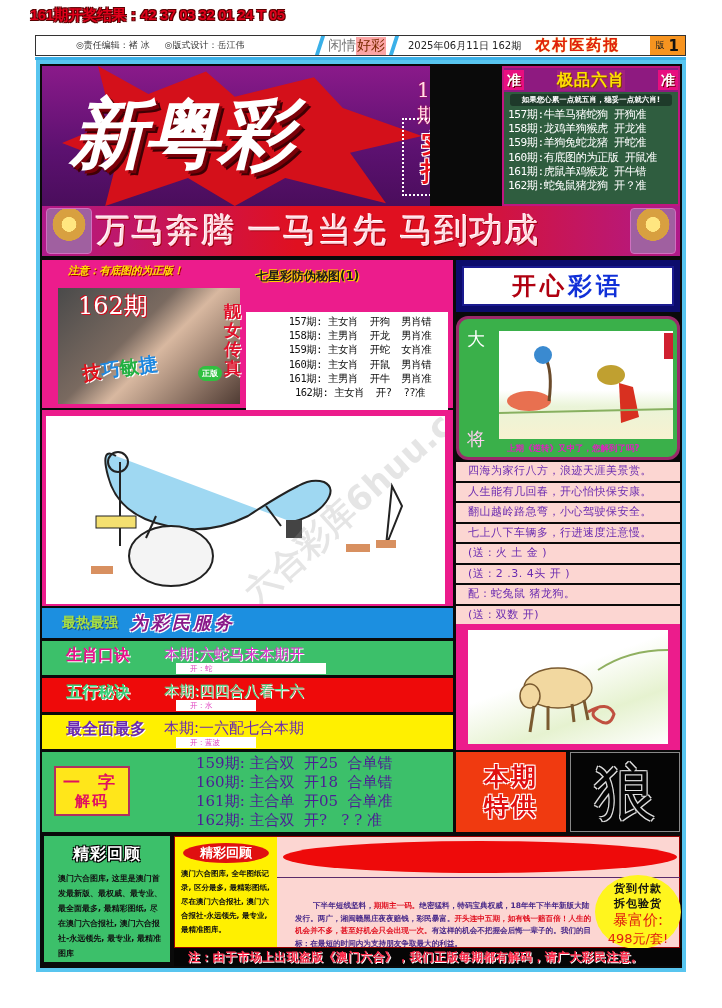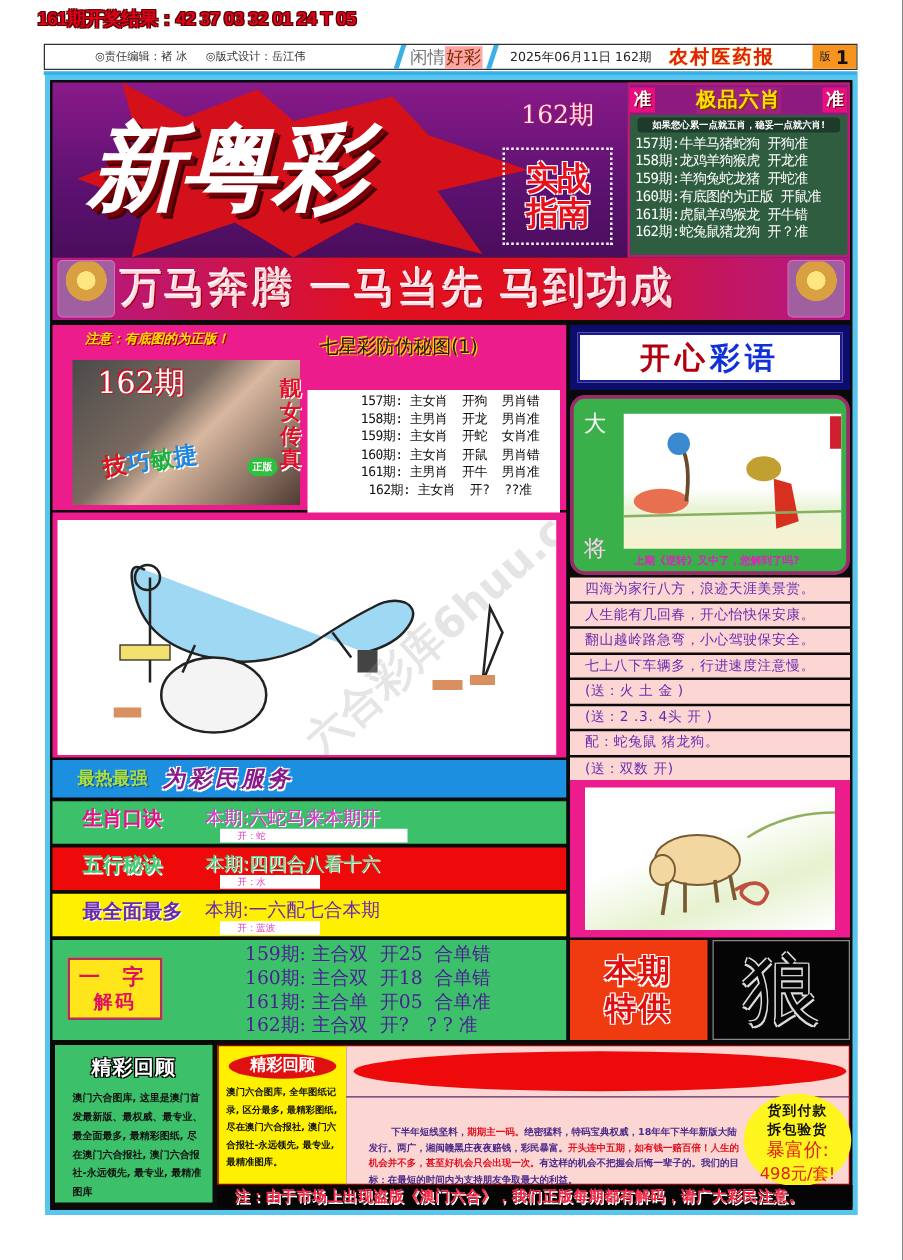--- a/index.html
+++ b/index.html
@@ -23,21 +23,21 @@
   .mast-paper { margin-left: 14px; font-size: 15px; font-weight: bold; color: #e02010; font-family: "DejaVu Serif", serif; text-shadow: 0 0 1px #f6c000; letter-spacing: 2px; }
   .mast-page { margin-left: auto; height: 19px; background: #f79420; display: flex; align-items: center; padding: 0 6px; font-size: 9px; color: #222; }
   .mast-page b { font-size: 15px; margin-left: 4px; color: #111; }
   .mast-underline { left: 35px; top: 57px; width: 651px; height: 3px; background: #3ab0e8; }
 
   
   .frame { left: 36px; top: 60px; width: 650px; height: 912px; border: 4px solid #58c5ef; background: #7fd1f2; }
   .inner { left: 40px; top: 64px; width: 642px; height: 904px; background: #0a0a0a; }
 
   
-  .banner { left: 42px; top: 66px; width: 460px; height: 140px; background: linear-gradient(180deg, #8a1a8a 0%, #5c1170 60%, #4a0d5c 100%); overflow: hidden; }
+  .banner { left: 42px; top: 66px; width: 388px; height: 140px; background: linear-gradient(180deg, #8a1a8a 0%, #5c1170 60%, #4a0d5c 100%); overflow: hidden; }
   .burst { position: absolute; left: 20px; top: 0; width: 360px; height: 140px; background: #d4101a;
     clip-path: polygon(10% 0%, 24% 20%, 40% 4%, 48% 22%, 70% 8%, 78% 30%, 100% 50%, 80% 62%, 90% 98%, 62% 80%, 48% 100%, 35% 80%, 12% 100%, 15% 70%, 0% 55%, 14% 40%); }
   .banner-title { position: absolute; left: 28px; top: 18px; font-size: 76px; font-weight: bold; color: #fff; letter-spacing: -2px; font-style: italic;
     text-shadow: 3px 3px 0 #7a0008, 5px 5px 0 #400004; font-family: "DejaVu Sans", sans-serif; }
   .banner-issue { position: absolute; left: 375px; top: 12px; font-size: 20px; color: #ffe0e8; font-family: "DejaVu Serif", serif; text-shadow: 0 0 2px #d01040; }
   .combat { position: absolute; left: 360px; top: 52px; width: 88px; height: 78px; border: 2px dotted #fff; display: flex; flex-direction: column; align-items: center; justify-content: center; }
   .combat span { font-size: 26px; line-height: 28px; font-weight: bold; color: #e8101a; text-shadow: 1px 1px 0 #fff, -1px -1px 0 #fff, 1px -1px 0 #fff, -1px 1px 0 #fff; letter-spacing: -1px; }
 
   
   .six { left: 502px; top: 66px; width: 178px; height: 140px; background: #2f5d3f; border: 2px solid #c01680; overflow: hidden; }
@@ -56,21 +56,21 @@
   
   .qixing { left: 42px; top: 260px; width: 411px; height: 148px; background: #ec1c8c; }
   .qx-note { position: absolute; left: 26px; top: 4px; font-size: 10.5px; font-weight: bold; color: #ffe000; font-style: italic; text-shadow: 1px 1px 0 #900; }
   .qx-photo { position: absolute; left: 16px; top: 28px; width: 182px; height: 116px; background: linear-gradient(135deg, #4a4a4a 0%, #7a6a60 40%, #d8b8a0 55%, #503c34 100%); }
   .qx-photo-issue { position: absolute; left: 20px; top: 2px; font-size: 24px; color: #fff; font-family: "DejaVu Serif", serif; text-shadow: 1px 1px 0 #d01020, -1px -1px 0 #d01020; }
   .qx-vert { position: absolute; left: 166px; top: 14px; width: 22px; font-size: 17px; line-height: 19px; color: #e0102a; font-weight: bold; text-shadow: 1px 1px 0 #fff; }
   .qx-skill { position: absolute; left: 24px; top: 68px; font-size: 19px; font-weight: bold; color: #1e88e0; text-shadow: 1px 1px 0 #fff; transform: rotate(-8deg); }
   .qx-skill .r { color: #e0101a; }
   .qx-skill .g { color: #20b040; }
   .qx-genuine { position: absolute; left: 140px; top: 78px; font-size: 8px; background: #30c040; color: #fff; border-radius: 8px; padding: 2px 4px; font-weight: bold; }
-  .qx-title { position: absolute; left: 214px; top: 8px; font-size: 15px; font-weight: normal; color: #1a1a1a; text-shadow: 1px 1px 0 #ffd000, -1px -1px 0 #ffd000; }
+  .qx-title { position: absolute; left: 214px; top: 8px; font-size: 12px; font-weight: bold; color: #1a1a1a; text-shadow: 1px 1px 0 #ffd000, -1px -1px 0 #ffd000; }
   .qx-table { position: absolute; left: 204px; top: 52px; width: 202px; height: 102px; background: #fff; padding: 2px 0 0 26px; text-align: center; }
   .qx-row { font-size: 10.4px; line-height: 14.2px; color: #111; white-space: pre; font-family: "DejaVu Sans Mono", monospace; letter-spacing: -0.4px; }
 
   
   .lizard-panel { left: 42px; top: 410px; width: 411px; height: 196px; background: #ec1c8c; }
   .lizard-img { position: absolute; left: 4px; top: 6px; width: 399px; height: 188px; background: #fff; overflow: hidden; }
   .watermark { position: absolute; font-size: 34px; color: rgba(150,150,150,0.25); transform: rotate(-42deg); white-space: nowrap; font-weight: bold; }
 
   
   .svc-head { left: 42px; top: 608px; width: 411px; height: 30px; background: #1c8fe0; display: flex; align-items: center; padding-left: 20px; }

